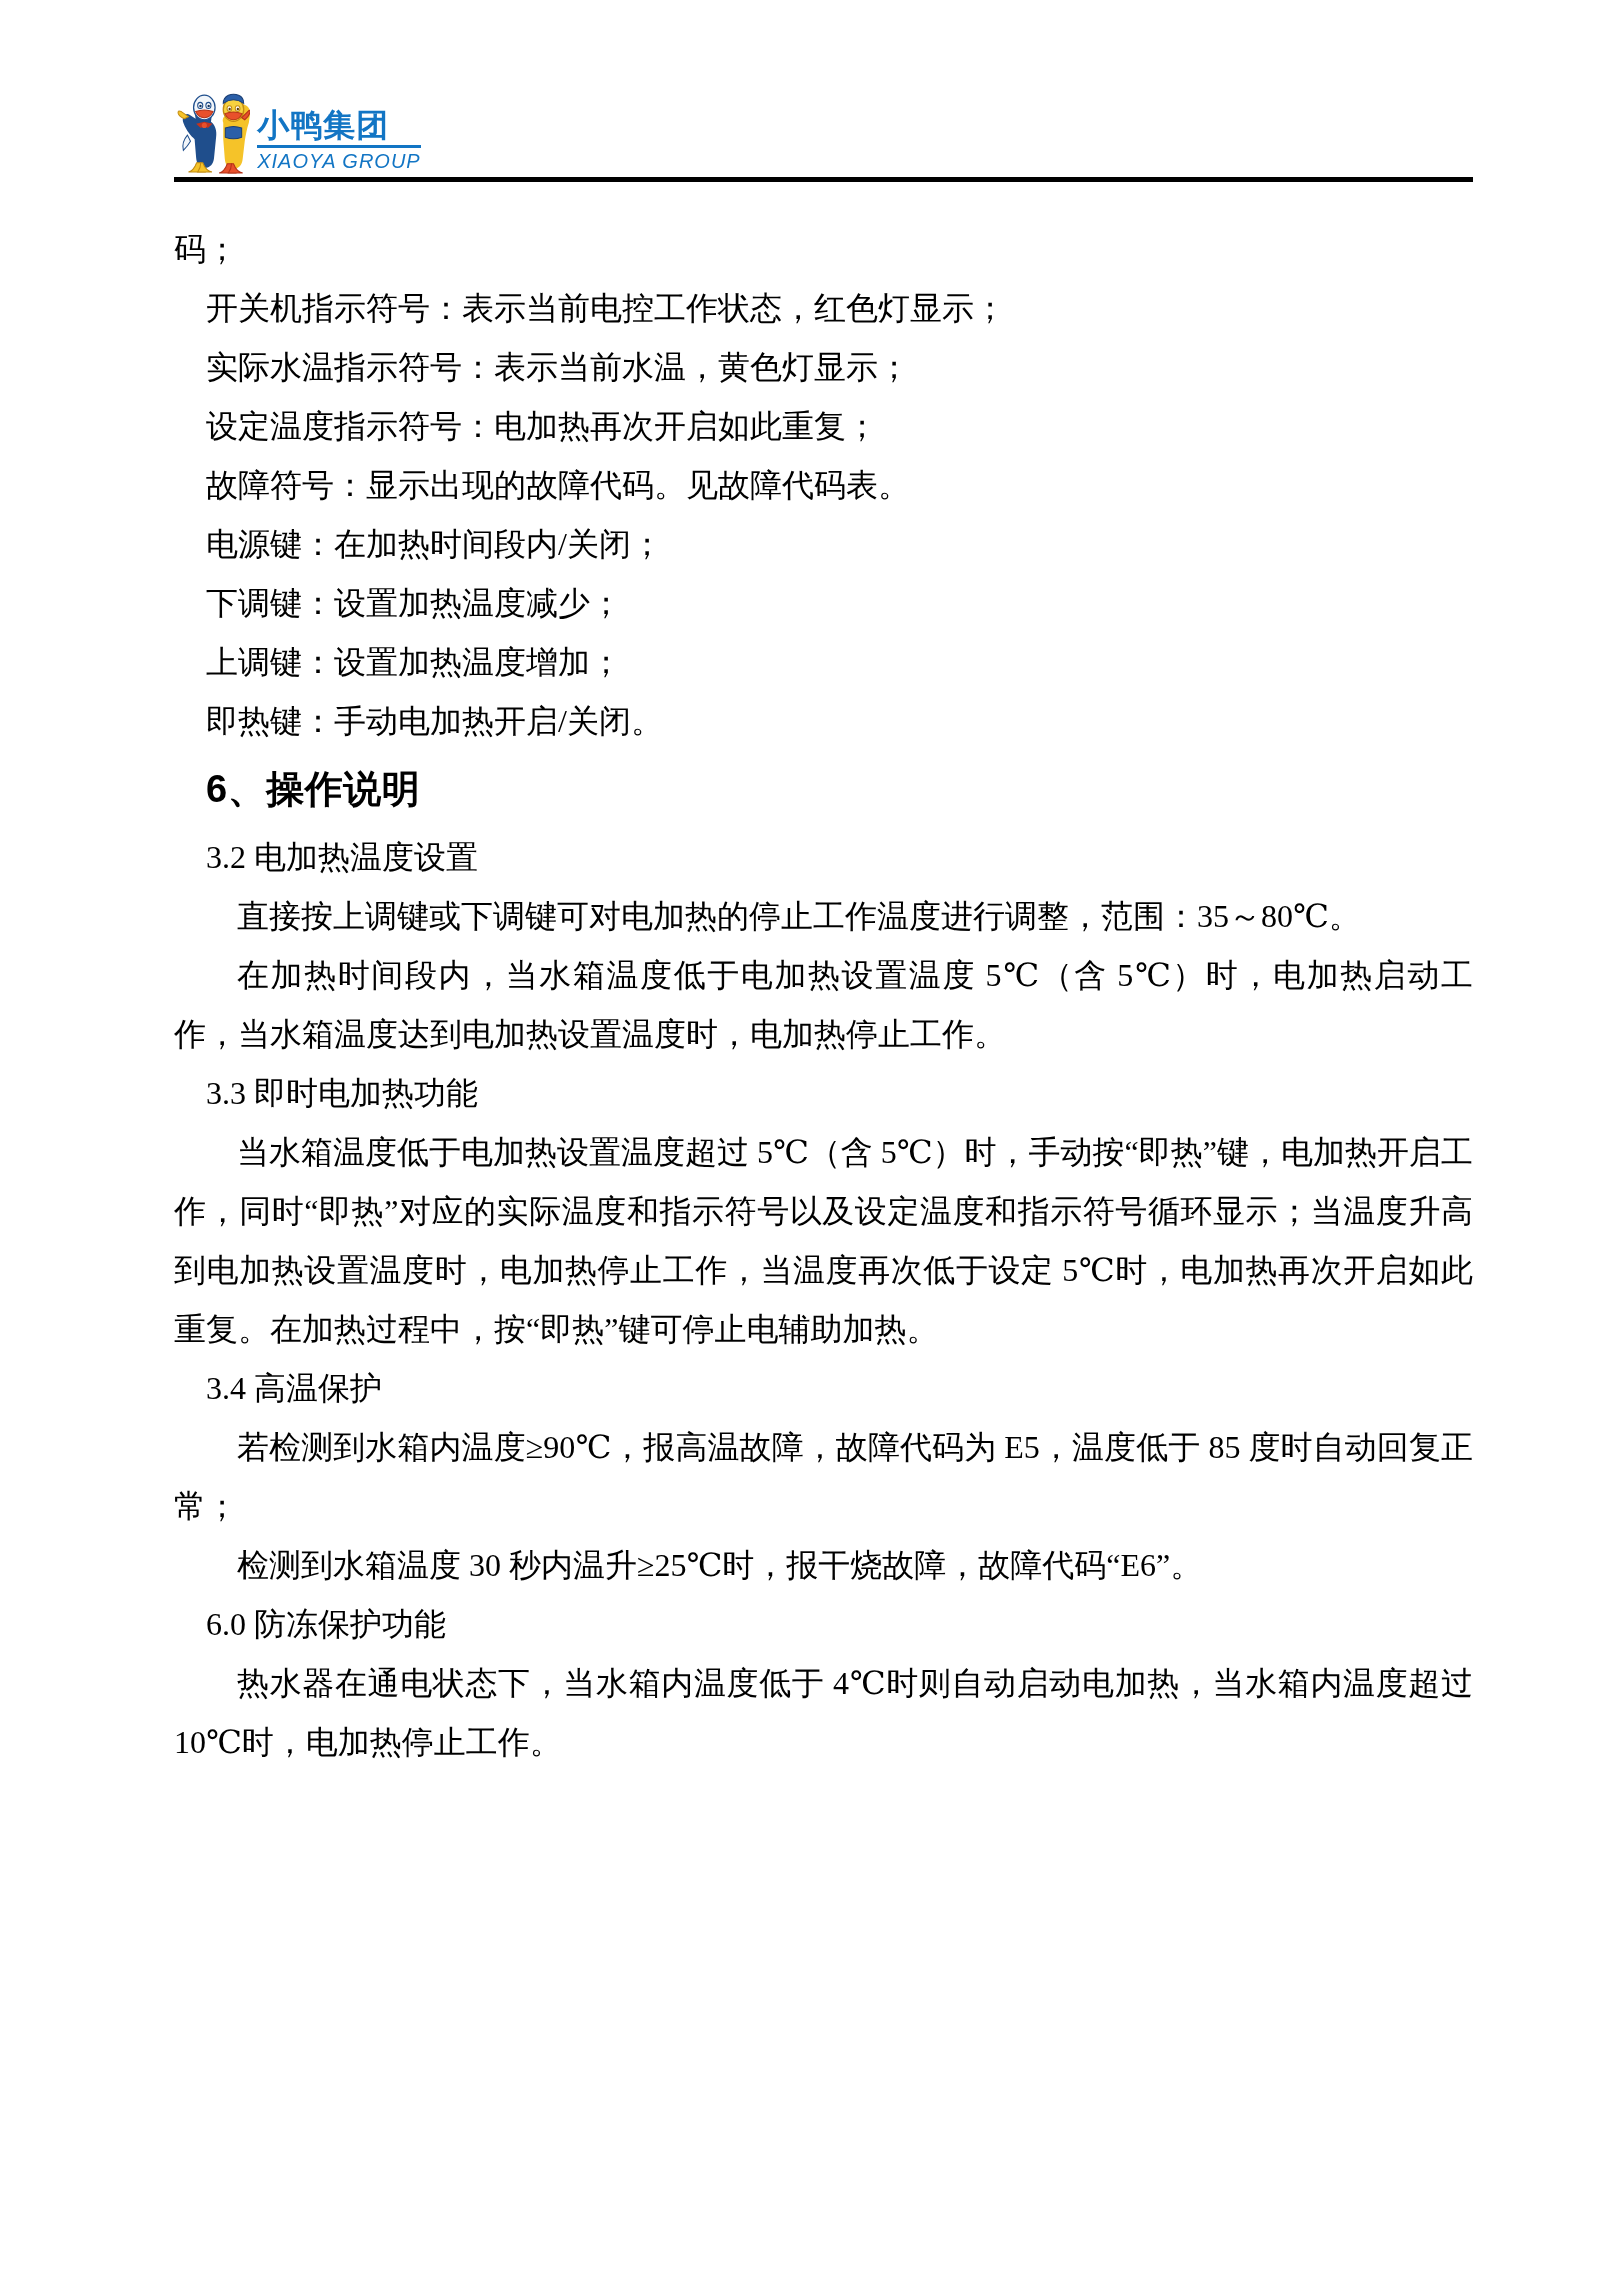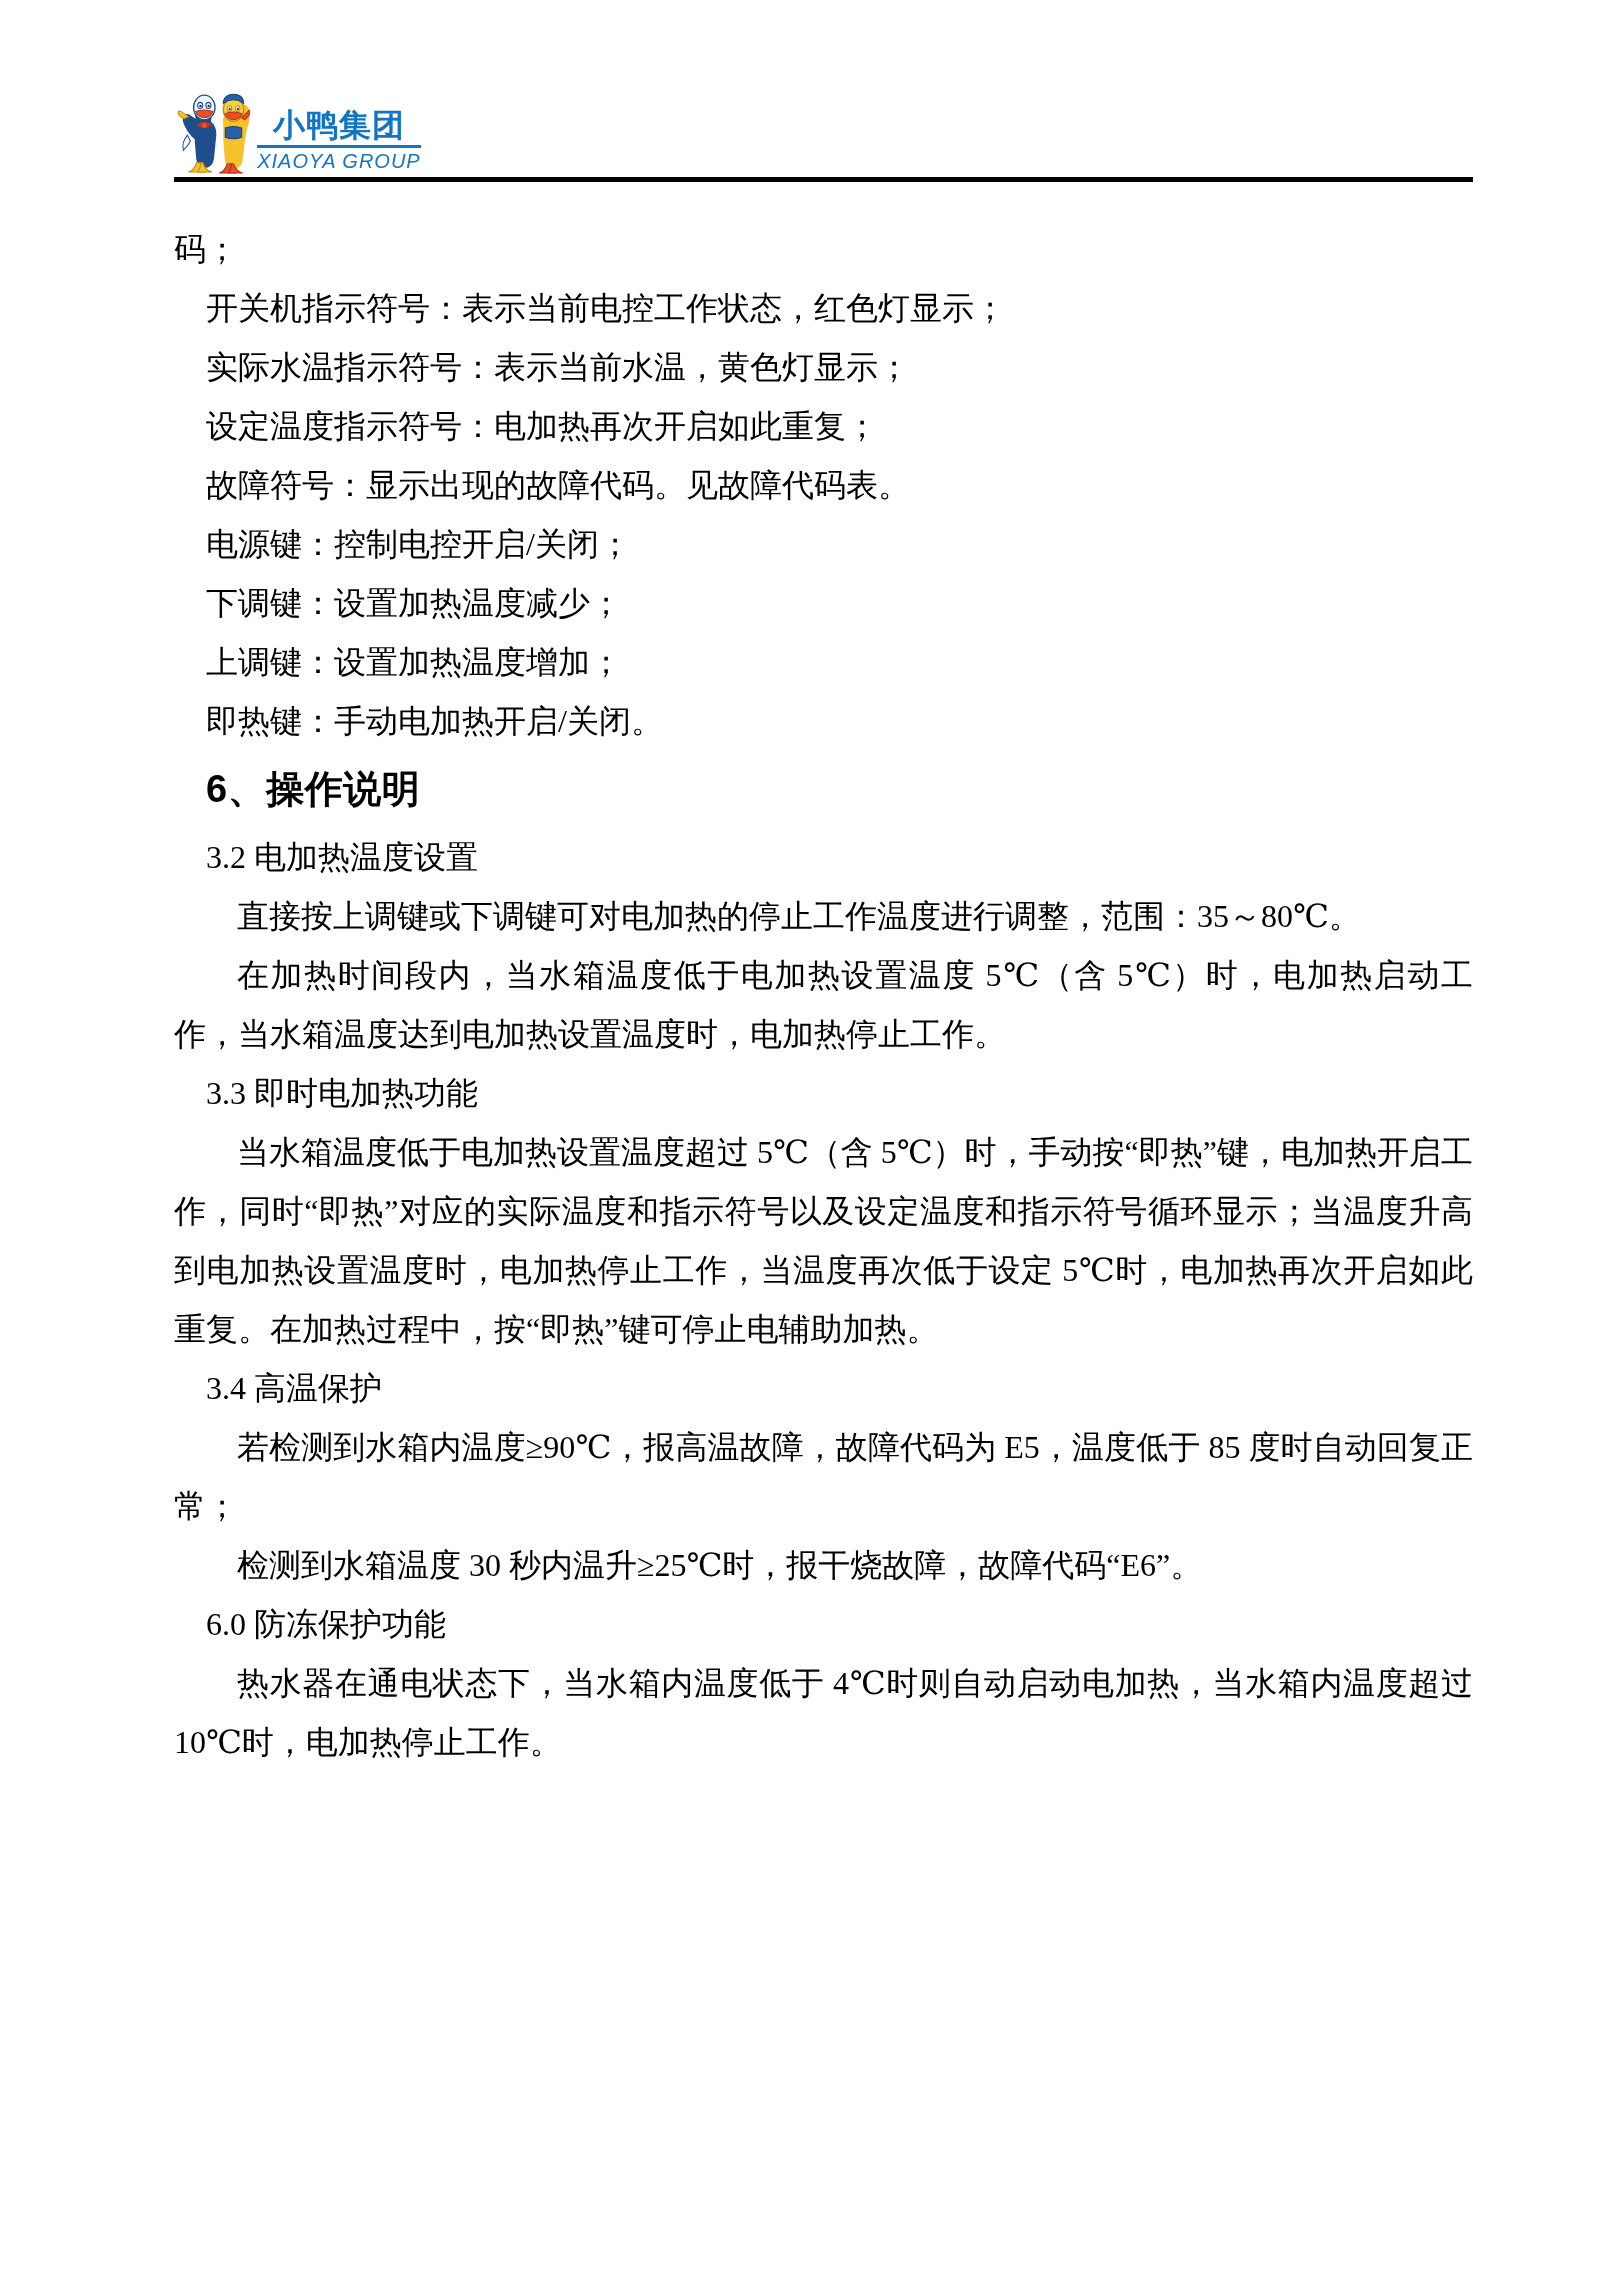--- a/index.html
+++ b/index.html
@@ -19,21 +19,20 @@
     overflow: hidden;
   }
 
   
   .header {
     position: absolute;
     left: 174px;
     top: 77px;
     width: 1299px;
     height: 110px;
-    text-align: center;
   }
   .logo-block {
     position: absolute;
     left: 0;
     top: 0;
     display: flex;
     align-items: flex-end;
     height: 97px;
   }
   .logo-mark {
@@ -164,21 +163,21 @@
   <div class="content">
 
     <p class="ind0">码；</p>
 
     <p class="ind1">开关机指示符号：表示当前电控工作状态，红色灯显示；</p>
     <p class="ind1">实际水温指示符号：表示当前水温，黄色灯显示；</p>
     <p class="ind1">设定温度指示符号：电加热再次开启如此重复；</p>
     <p class="ind1">故障符号：显示出现的故障代码。见故障代码表。</p>
 
 
-    <p class="ind1">电源键：控制电控开启/关闭；</p>
+    <p class="ind1">电源键：在加热时间段内/关闭；</p>
     <p class="ind1">下调键：设置加热温度减少；</p>
     <p class="ind1">上调键：设置加热温度增加；</p>
     <p class="ind1">即热键：手动电加热开启/关闭。</p>
 
     <h2 class="section">6、操作说明</h2>
 
     <p class="ind1">3.2 电加热温度设置</p>
     <p class="ind2">直接按上调键或下调键可对电加热的停止工作温度进行调整，范围：35～80℃。</p>
     <p class="ind2">在加热时间段内，当水箱温度低于电加热设置温度 5℃（含 5℃）时，电加热启动工作，当水箱温度达到电加热设置温度时，电加热停止工作。</p>
 

